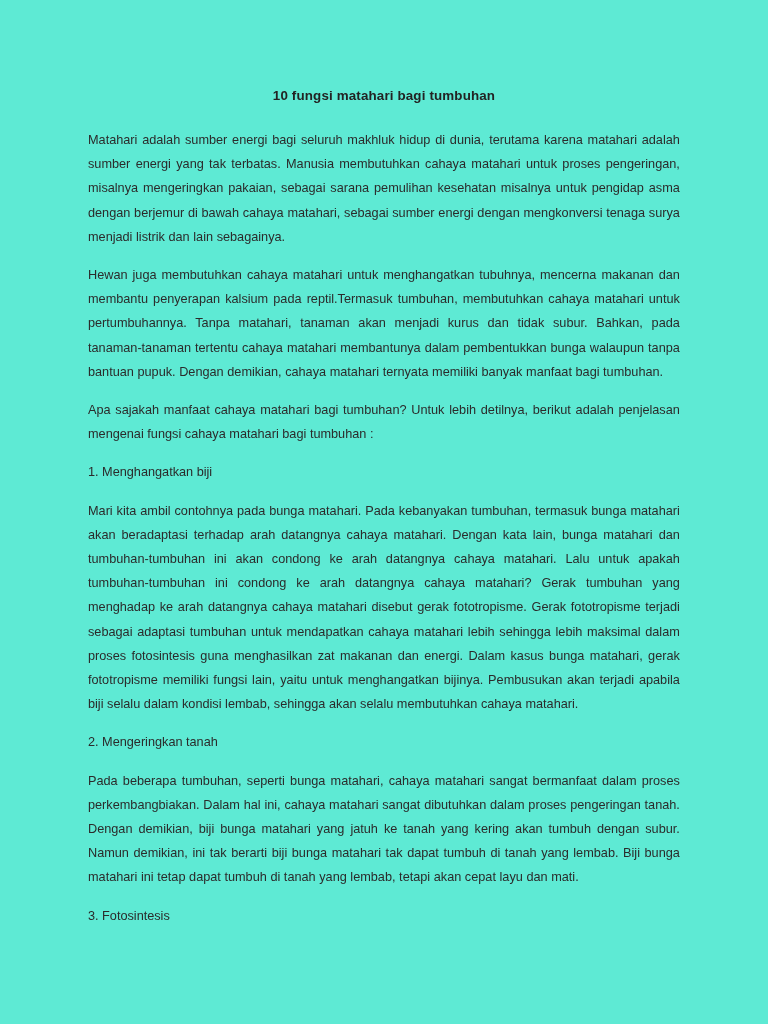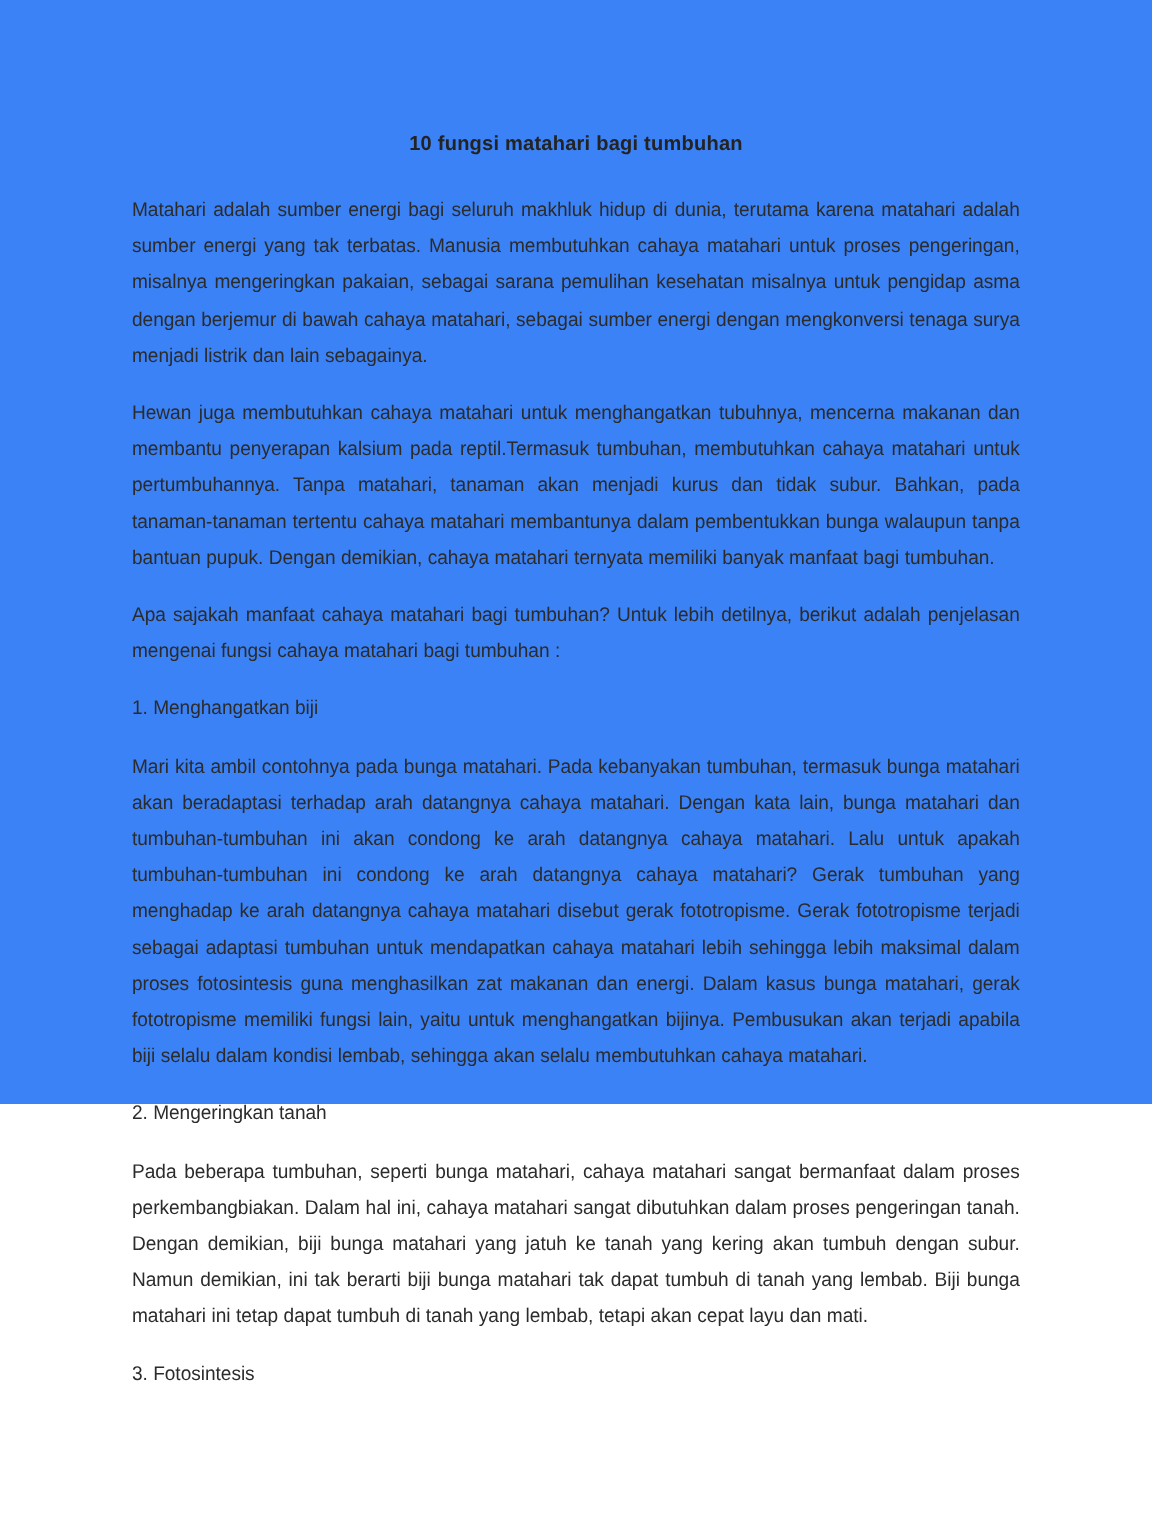--- a/index.html
+++ b/index.html
@@ -11,22 +11,22 @@
     width: 768px;
     height: 1024px;
     overflow: hidden;
     font-family: "Liberation Sans", "DejaVu Sans", sans-serif;
     color: #2b2b2b;
     -webkit-font-smoothing: antialiased;
   }
   .page {
     position: relative;
     width: 768px;
-    height: 736px;
-    background: #3b82f6;
+    height: 1024px;
+    background: #5eead4;
     box-sizing: border-box;
     padding-left: 22px;
   }
   .content {
     position: absolute;
     left: 88px;
     top: 86px;
     width: 592px;
   }
   .doc-title {

